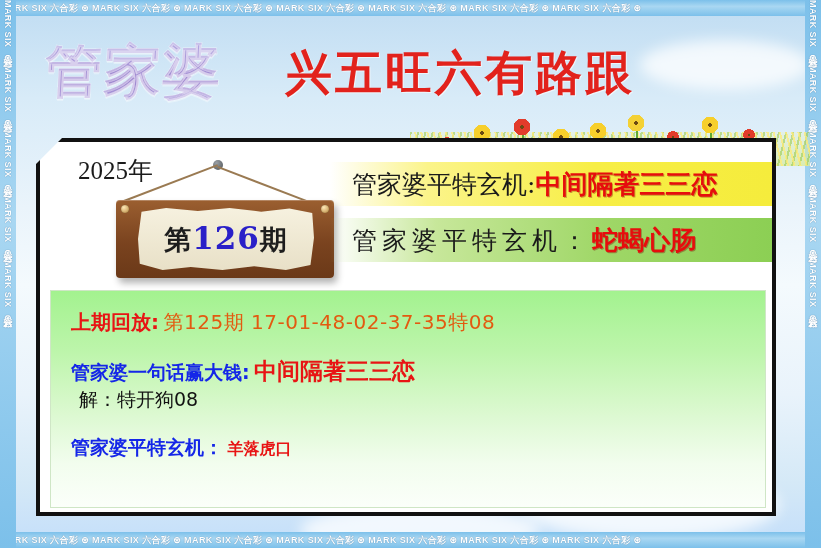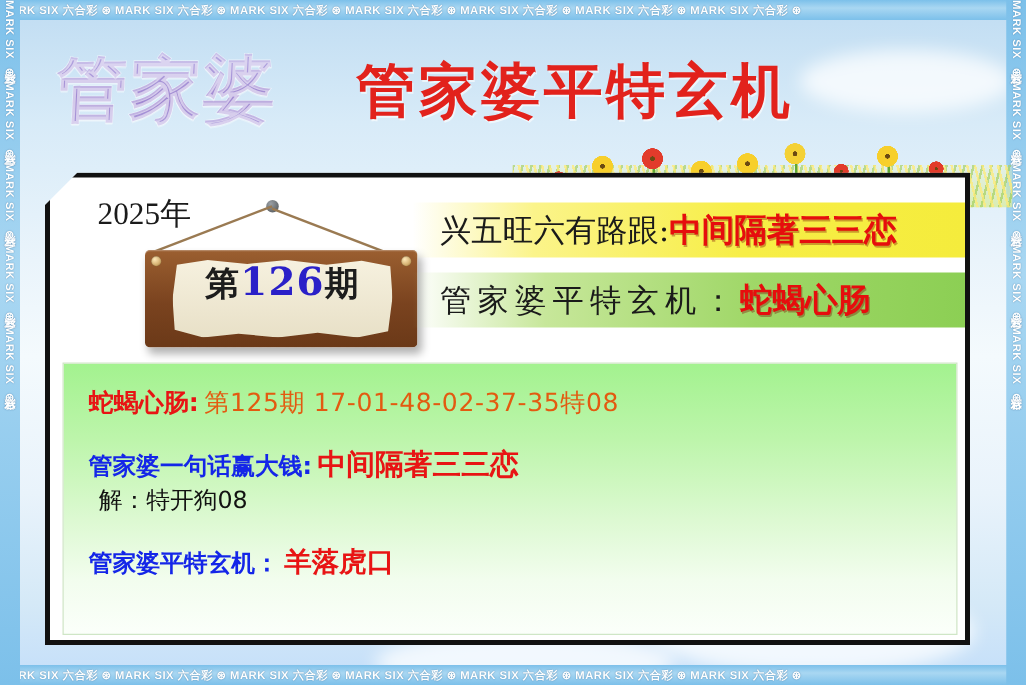--- a/index.html
+++ b/index.html
@@ -121,21 +121,21 @@
     box-shadow:3px 5px 7px rgba(0,0,0,.3), inset 0 1px 0 rgba(255,255,255,.25);
   }
   .screw { position:absolute; width:8px; height:8px; border-radius:50%;
            background:radial-gradient(circle at 35% 30%,#ffe9b8,#b98a3f);
            box-shadow:inset 0 0 1px rgba(0,0,0,.5); }
   .paper {
     position:absolute; left:22px; top:8px; width:176px; height:62px;
     background:linear-gradient(180deg,#f6f1df,#e8e0c7);
     box-shadow:0 1px 3px rgba(0,0,0,.35);
     clip-path: polygon(2% 6%, 16% 0, 34% 5%, 52% 0, 70% 6%, 86% 1%, 99% 8%, 100% 48%, 98% 92%, 84% 100%, 66% 94%, 48% 100%, 30% 95%, 14% 100%, 1% 90%, 0 50%);
-    display:flex; justify-content:center;
+    display:flex; align-items:center; justify-content:center;
   }
   .paper .issue {
     font-size:27px; font-weight:bold; letter-spacing:1px;
     font-family:"DejaVu Serif", serif; color:#1d1d1d;
     white-space:nowrap;
   }
   .paper .issue .num { color:#2a20c8; font-size:31px; }
 
   
   .banner {
@@ -173,21 +173,21 @@
   .r1 { margin-top:6px; }
   .r1 .k { font-size:20px; font-weight:bold; color:#e81414; font-family:"DejaVu Sans", sans-serif; }
   .r1 .v { font-size:20px; font-weight:normal; color:#e35a10; font-family:"DejaVu Sans", sans-serif; letter-spacing:.5px; }
   .r2 { margin-top:20px; }
   .r2 .k { font-size:19px; font-weight:bold; color:#1426e8; font-family:"DejaVu Sans", sans-serif; }
   .r2 .v { font-size:23px; font-weight:bold; color:#e81414; font-family:"DejaVu Sans", sans-serif; }
   .r3 { padding-left:8px; }
   .r3 .k { font-size:19px; color:#121212; font-family:"DejaVu Sans", sans-serif; }
   .r4 { margin-top:22px; }
   .r4 .k { font-size:19px; font-weight:bold; color:#1426e8; font-family:"DejaVu Sans", sans-serif; }
-  .r4 .v { font-size:22px; font-weight:bold; color:#e81414; font-family:"DejaVu Sans", sans-serif; }
+  .r4 .v { font-size:16px; font-weight:bold; color:#e81414; font-family:"DejaVu Sans", sans-serif; }
   .r5 { margin-top:20px; }
   .r5 .k { font-size:19px; color:#121212; font-weight:bold; font-family:"DejaVu Sans", sans-serif; }
 </style>
 </head>
 <body>
 
 <div class="cloud" style="left:60px;top:300px;width:200px;height:60px;"></div>
 <div class="cloud" style="left:520px;top:470px;width:260px;height:70px;"></div>
 <div class="cloud" style="left:300px;top:505px;width:240px;height:50px;"></div>
 <div class="cloud" style="left:640px;top:40px;width:170px;height:50px;"></div>
@@ -201,21 +201,21 @@
 <div class="band band-v band-left">
   <span>MARK SIX 六合彩 ⊛ </span><span>MARK SIX 六合彩 ⊛ </span><span>MARK SIX 六合彩 ⊛ </span><span>MARK SIX 六合彩 ⊛ </span><span>MARK SIX 六合彩 ⊛ </span>
 </div>
 <div class="band band-v band-right">
   <span>MARK SIX 六合彩 ⊛ </span><span>MARK SIX 六合彩 ⊛ </span><span>MARK SIX 六合彩 ⊛ </span><span>MARK SIX 六合彩 ⊛ </span><span>MARK SIX 六合彩 ⊛ </span>
 </div>
 
 <div class="header">
   <div class="logo">管家婆</div>
   <div class="logo-shine">管家婆</div>
-  <div class="title">管家婆平特玄机</div>
+  <div class="title">兴五旺六有路跟</div>
 
   <div class="flowers">
     <div class="grass"></div>
     <div class="stem" style="left:40px;height:22px;"></div>
     <div class="stem" style="left:72px;height:30px;"></div>
     <div class="stem" style="left:112px;height:36px;"></div>
     <div class="stem" style="left:150px;height:26px;"></div>
     <div class="stem" style="left:188px;height:32px;"></div>
     <div class="stem" style="left:226px;height:40px;"></div>
     <div class="stem" style="left:262px;height:28px;"></div>
@@ -249,32 +249,32 @@
       <div class="board">
         <div class="screw" style="left:5px;top:5px;"></div>
         <div class="screw" style="right:5px;top:5px;"></div>
         <div class="paper">
           <div class="issue"><span>第</span><span class="num">126</span><span>期</span></div>
         </div>
       </div>
     </div>
 
     <div class="banner banner-yellow">
-      <span class="lbl">兴五旺六有路跟:</span>
+      <span class="lbl">管家婆平特玄机:</span>
       <span class="val">中间隔著三三恋</span>
     </div>
 
     <div class="banner banner-green">
       <span class="lbl spaced">管家婆平特玄机：</span>
       <span class="val">蛇蝎心肠</span>
     </div>
 
     <div class="greenbox">
       <div class="row r1">
-        <span class="k">蛇蝎心肠:</span>
+        <span class="k">上期回放:</span>
         <span class="v">第125期 17-01-48-02-37-35特08</span>
       </div>
       <div class="row r2">
         <span class="k">管家婆一句话赢大钱:</span>
         <span class="v">中间隔著三三恋</span>
       </div>
       <div class="row r3">
         <span class="k">解：特开狗08</span>
       </div>
       <div class="row r4">

